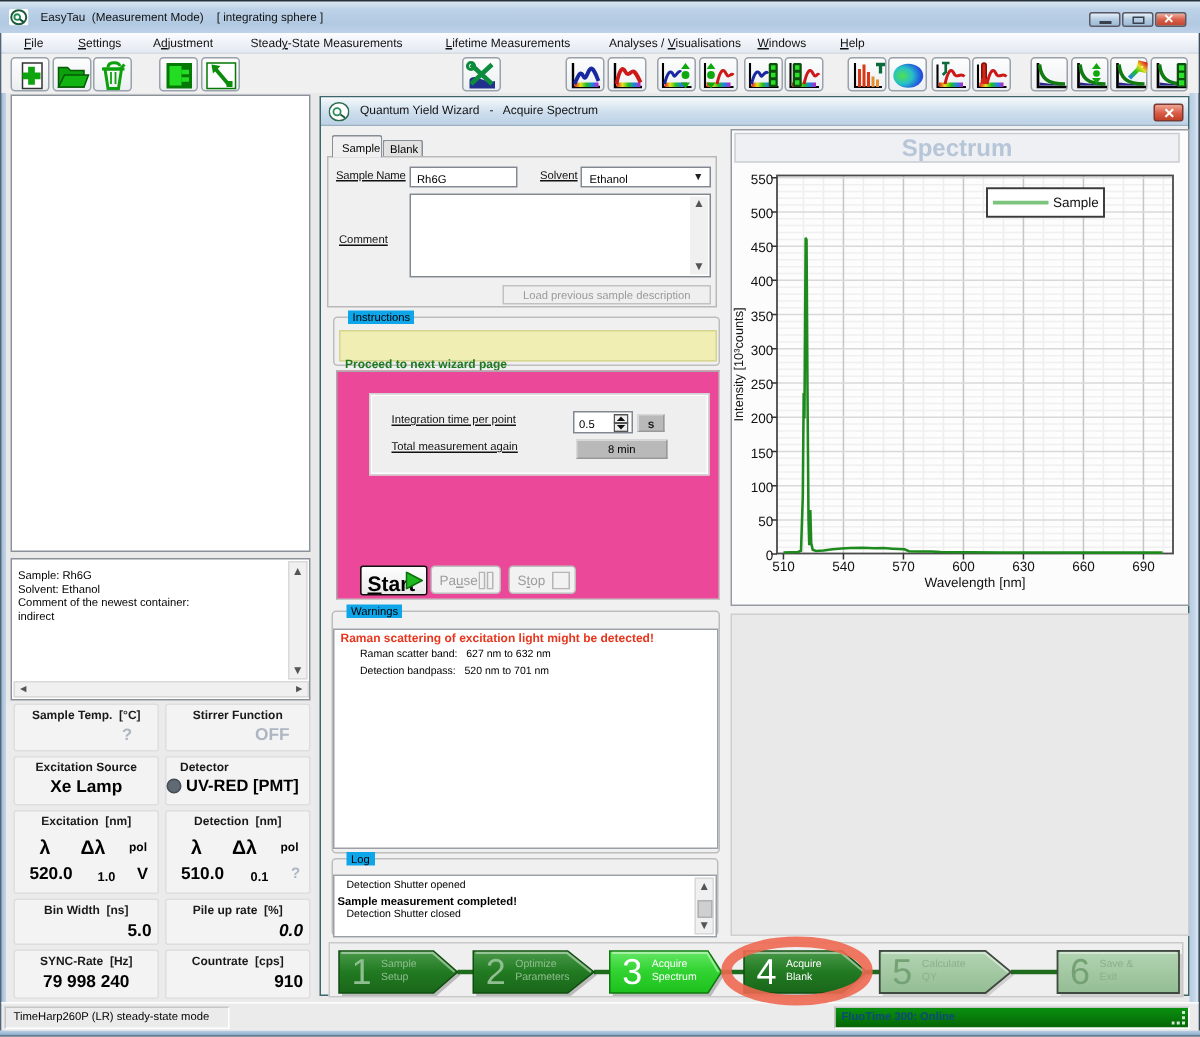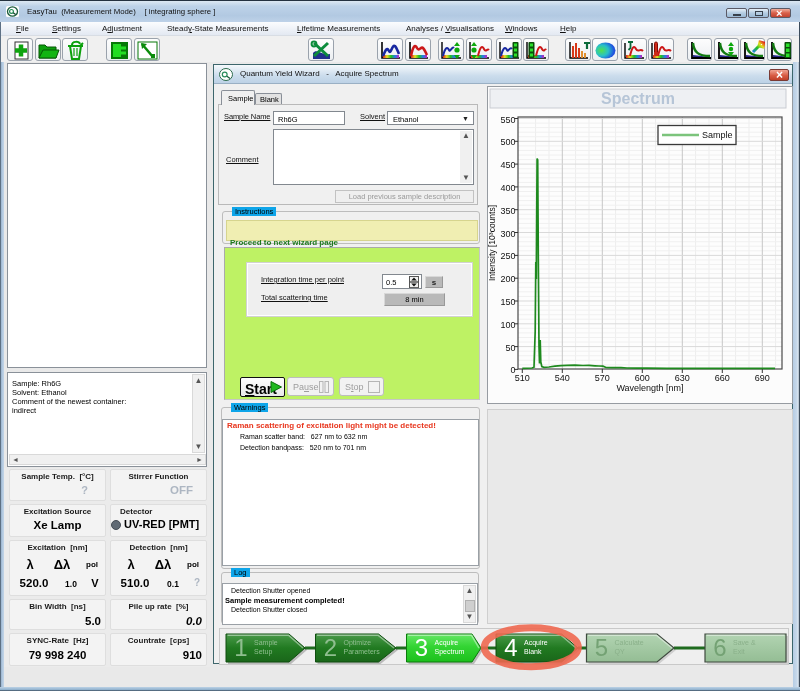--- a/index.html
+++ b/index.html
@@ -340,20 +340,37 @@
     <div class="mval" style="left:106px;top:147px;width:92px;font-size:11.5px;text-align:right;font-style:italic;">0.0</div>
 
     <div class="mbox" style="left:5px;top:165px;width:97px;height:33px;"></div>
     <div class="mbox" style="left:106px;top:165px;width:97px;height:33px;"></div>
     <div class="mlabel" style="left:5px;top:168px;width:97px;">SYNC-Rate &nbsp;[Hz]</div>
     <div class="mlabel" style="left:106px;top:168px;width:97px;">Countrate &nbsp;[cps]</div>
     <div class="mval" style="left:5px;top:181px;width:97px;font-size:11.5px;">79 998 240</div>
     <div class="mval" style="left:106px;top:181px;width:92px;font-size:11.5px;text-align:right;">910</div>
   </div>
 
+  <div id="statusbar" class="abs">
+    <div class="scell" style="left:2px;width:150px;">
+        <span style="position:absolute;left:5px;top:1px">TimeHarp260P (LR) steady-state mode</span>
+      </div>
+    <div class="scell" style="left:555px;width:237px;background:linear-gradient(#0b9010,#056505);">
+      <span style="position:absolute;left:4px;top:1px;font-weight:bold;color:#0c4a7c">FluoTime 300: Online</span>
+      <svg style="position:absolute;right:1px;bottom:1px" width="10" height="10">
+        <g fill="#cfe8cf">
+            <rect x="7" y="7" width="2" height="2"></rect>
+            <rect x="7" y="3.5" width="2" height="2"></rect>
+            <rect x="3.5" y="7" width="2" height="2"></rect>
+            <rect x="7" y="0" width="2" height="2"></rect>
+            <rect x="0" y="7" width="2" height="2"></rect>
+          </g>
+      </svg>
+    </div>
+  </div>
 
   <div id="dlg" class="abs">
     <div id="dlgtitle" class="abs">
       <svg style="position:absolute;left:5px;top:3px" width="14" height="13" viewBox="0 0 14 13">
         <ellipse cx="7" cy="6.5" rx="6.5" ry="6" fill="#fff" stroke="#2c6b4c" stroke-width="1"></ellipse>
         <circle cx="5.7" cy="6.5" r="2.4" fill="none" stroke="#2a8d5c" stroke-width="1.2"></circle>
         <path d="M8 8.3 L11 10.5" stroke="#1c5b3c" stroke-width="1.3"></path>
       </svg>
       <span style="position:absolute;left:26px;top:4px;font-size:8px;color:#111">Quantum Yield Wizard &nbsp; - &nbsp; Acquire Spectrum</span>
     </div>
@@ -385,34 +402,34 @@
     </div>
     <div style="position:absolute;left:121px;top:125px;width:139px;height:13px;background:#efefef;border:1px solid #c2c2c2;color:#9a9a9a;font-size:7.5px;text-align:center;line-height:12px;">Load previous sample description</div>
 
     <div class="gbox" style="left:8px;top:146px;width:258px;height:33px;">
       <span class="glabel">Instructions</span>
     </div>
     <div style="position:absolute;left:12px;top:155px;width:252px;height:21px;background:#f0eeb2;border:1px solid #d6d48e;">
       <div style="position:absolute;left:3px;top:0px;font-weight:bold;color:#1e7a1e;font-size:8px;line-height:10px;padding-top:17px;">Proceed to next wizard page<br>or readjust measurement parameters and start again</div>
     </div>
 
-    <div style="position:absolute;left:10px;top:182px;width:256px;height:153px;background:#bef264;border:1px solid #c6c6c6;border-top-color:#aaa;border-left-color:#aaa;">
+    <div style="position:absolute;left:10px;top:182px;width:256px;height:153px;background:#ec4899;border:1px solid #c6c6c6;border-top-color:#aaa;border-left-color:#aaa;">
       <div style="position:absolute;left:21px;top:14px;width:227px;height:55px;background:#efefef;border:1px solid #d2d2d2;box-shadow:inset 0 0 0 1px #fff;"></div>
       <div class="ctl-label" style="left:36px;top:27px;">Integration time per point</div>
       <div class="tinput" style="left:157px;top:26px;width:40px;height:15px;">
         <span style="position:absolute;left:3px;top:3px">0.5</span>
         <svg style="position:absolute;right:2px;top:1px" width="10" height="12" viewBox="0 0 10 12">
           <rect x="0.5" y="0.5" width="9" height="5.4" fill="#f0f0f0" stroke="#555"></rect>
           <rect x="0.5" y="6.2" width="9" height="5.4" fill="#f0f0f0" stroke="#555"></rect>
           <polygon points="5,1.6 7.8,4.6 2.2,4.6" fill="#111"></polygon>
           <polygon points="5,10.4 7.8,7.4 2.2,7.4" fill="#111"></polygon>
         </svg>
       </div>
       <div style="position:absolute;left:200px;top:28px;width:18px;height:12px;background:#b9b9b9;border:1px solid #d8d8d8;border-bottom-color:#999;border-right-color:#999;font-size:8px;font-weight:bold;color:#222;text-align:center;line-height:11px;">s</div>
-      <div class="ctl-label" style="left:36px;top:45px;">Total scattering time</div>
+      <div class="ctl-label" style="left:36px;top:45px;">Total measurement again</div>
       <div style="position:absolute;left:159px;top:45px;width:61px;height:13px;background:#b9b9b9;border:1px solid #d8d8d8;border-bottom-color:#999;border-right-color:#999;font-size:7.5px;text-align:center;line-height:11px;">8 min</div>
 
       <div style="position:absolute;left:15px;top:129px;width:45px;height:20px;background:linear-gradient(#fefefe,#e9e9e9);border:1.5px solid #111;border-radius:2px;">
         <span style="position:absolute;left:4px;top:3px;font-weight:bold;font-size:14px;"><u>S</u>tart</span>
         <svg style="position:absolute;right:2px;top:3px" width="12" height="12">
             <polygon points="1,0.5 11.5,6 1,11.5" fill="#1fb81f" stroke="#0a700a"></polygon>
           </svg>
       </div>
       <div style="position:absolute;left:62px;top:129px;width:47px;height:19px;background:#f2f2f2;border:1px solid #bdbdbd;border-radius:3px;color:#9d9d9d;">
         <span style="position:absolute;left:5px;top:4px;font-size:9px;">Pa<u>u</u>se</span>

